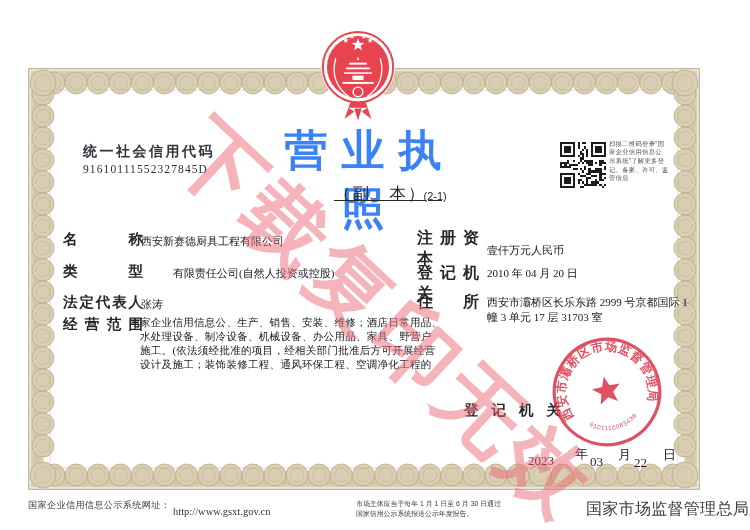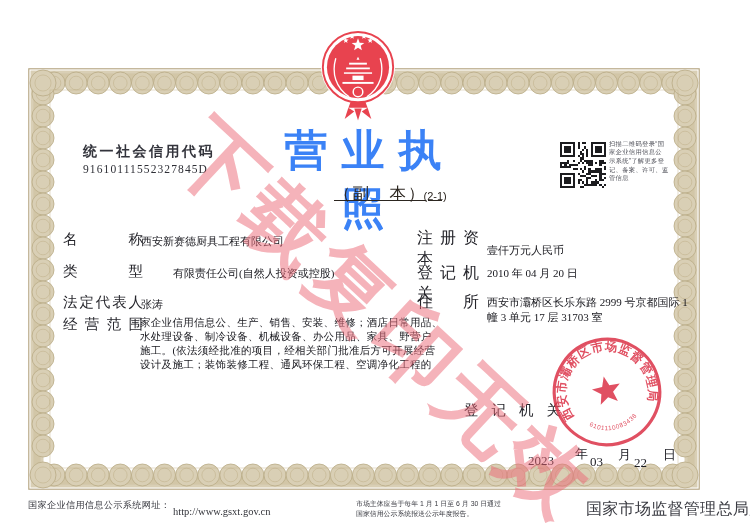--- a/index.html
+++ b/index.html
@@ -21,21 +21,21 @@
   .subtitle .copy-idx { font-size:11px; letter-spacing:0; vertical-align:-1px; margin-left:-3px; }
 
   
   #qr-box { left:560px; top:142px; width:46px; height:46px; z-index:3; }
   .qr-caption { left:609px; top:140px; width:100px; font-size:10px; line-height:13.4px; color:#4b4c55; transform:scale(0.63); transform-origin:0 0; z-index:3; letter-spacing:0.5px; }
 
   
   .watermark { left:228px; top:96px; font-size:84px; font-weight:bold; letter-spacing:5px; color:rgba(236,104,118,0.5); white-space:nowrap; transform:rotate(43deg); transform-origin:0 0; z-index:5; pointer-events:none; }
 
   
-  .flabel { display:inline-block; text-align:justify; text-align-last:justify; font-weight:normal; color:#26262c; z-index:3; }
+  .flabel { display:inline-block; text-align:justify; text-align-last:justify; font-weight:bold; color:#26262c; z-index:3; }
   .flabel.lcol { width:80px; font-size:14.5px; }
   .flabel.rcol { width:62px; font-size:16px; }
   .fvalue { font-size:11px; font-family:Liberation Serif, serif; color:#17171d; z-index:3; white-space:nowrap; }
   .scope-line { font-size:10.5px; line-height:13.9px; font-family:"Liberation Serif","DejaVu Serif",serif; color:#17171d; white-space:nowrap; letter-spacing:0.3px; }
 
   
   .reg-label { left:464px; top:401px; width:97px; font-size:14.5px; }
   .date-row { left:528px; top:445px; width:170px; height:26px; z-index:3; font-family:"Liberation Serif","DejaVu Serif",serif; font-size:13px; color:#1d1d24; }
   .date-row span { position:absolute; }
 

